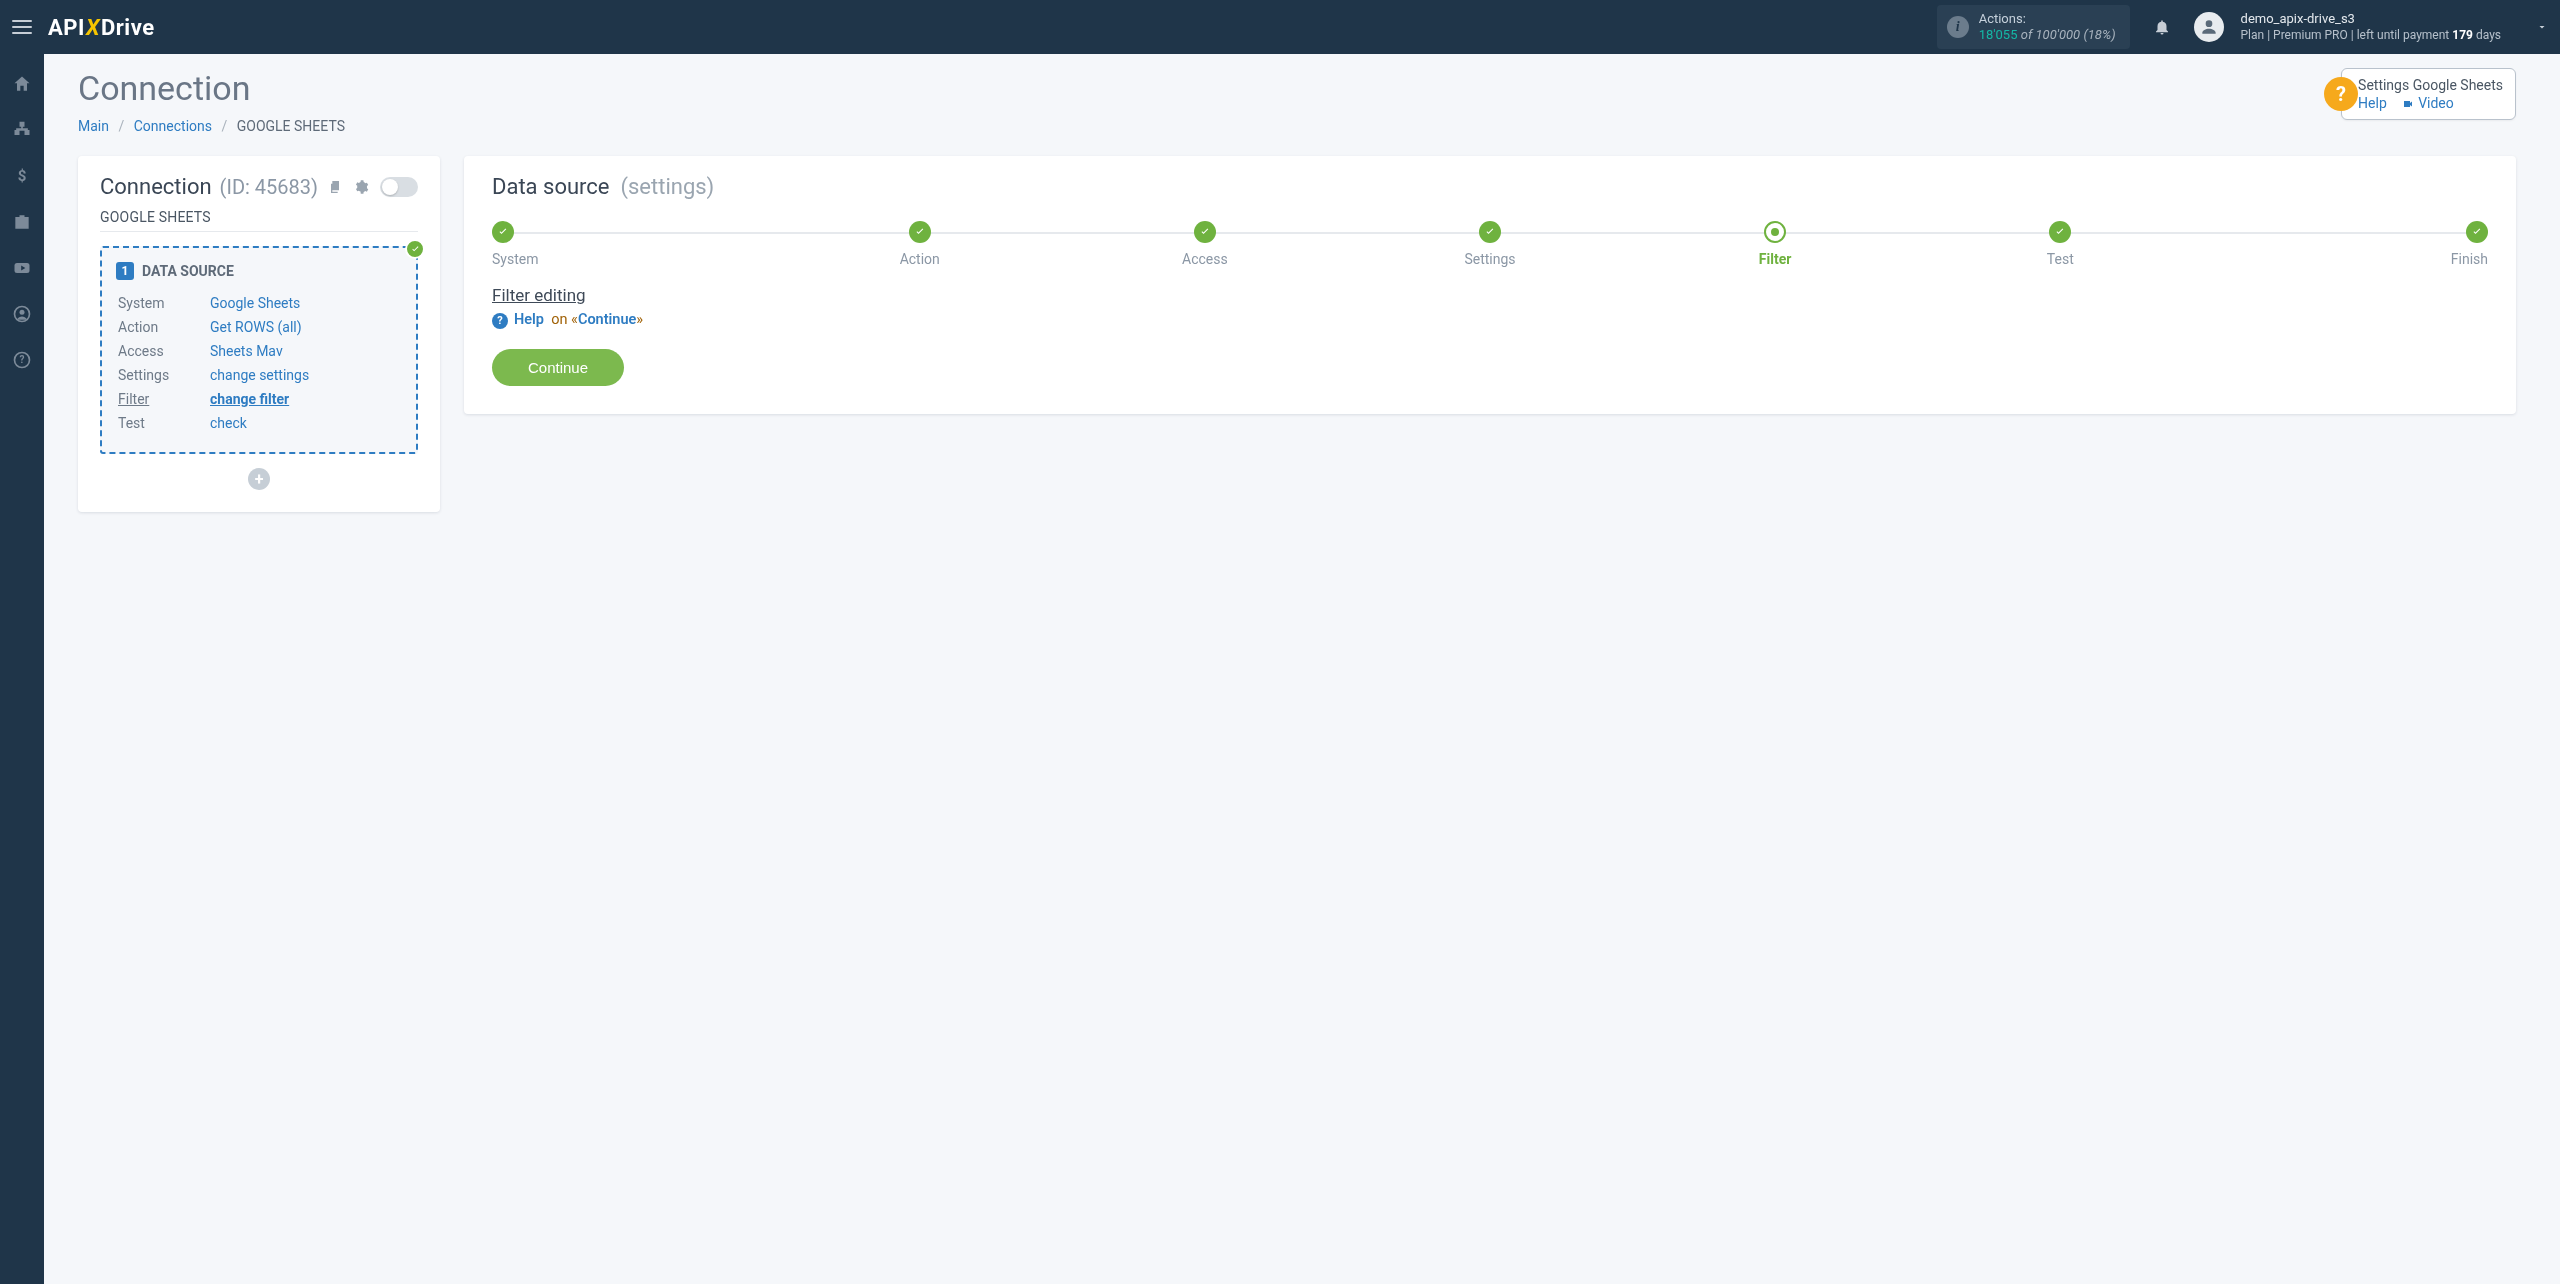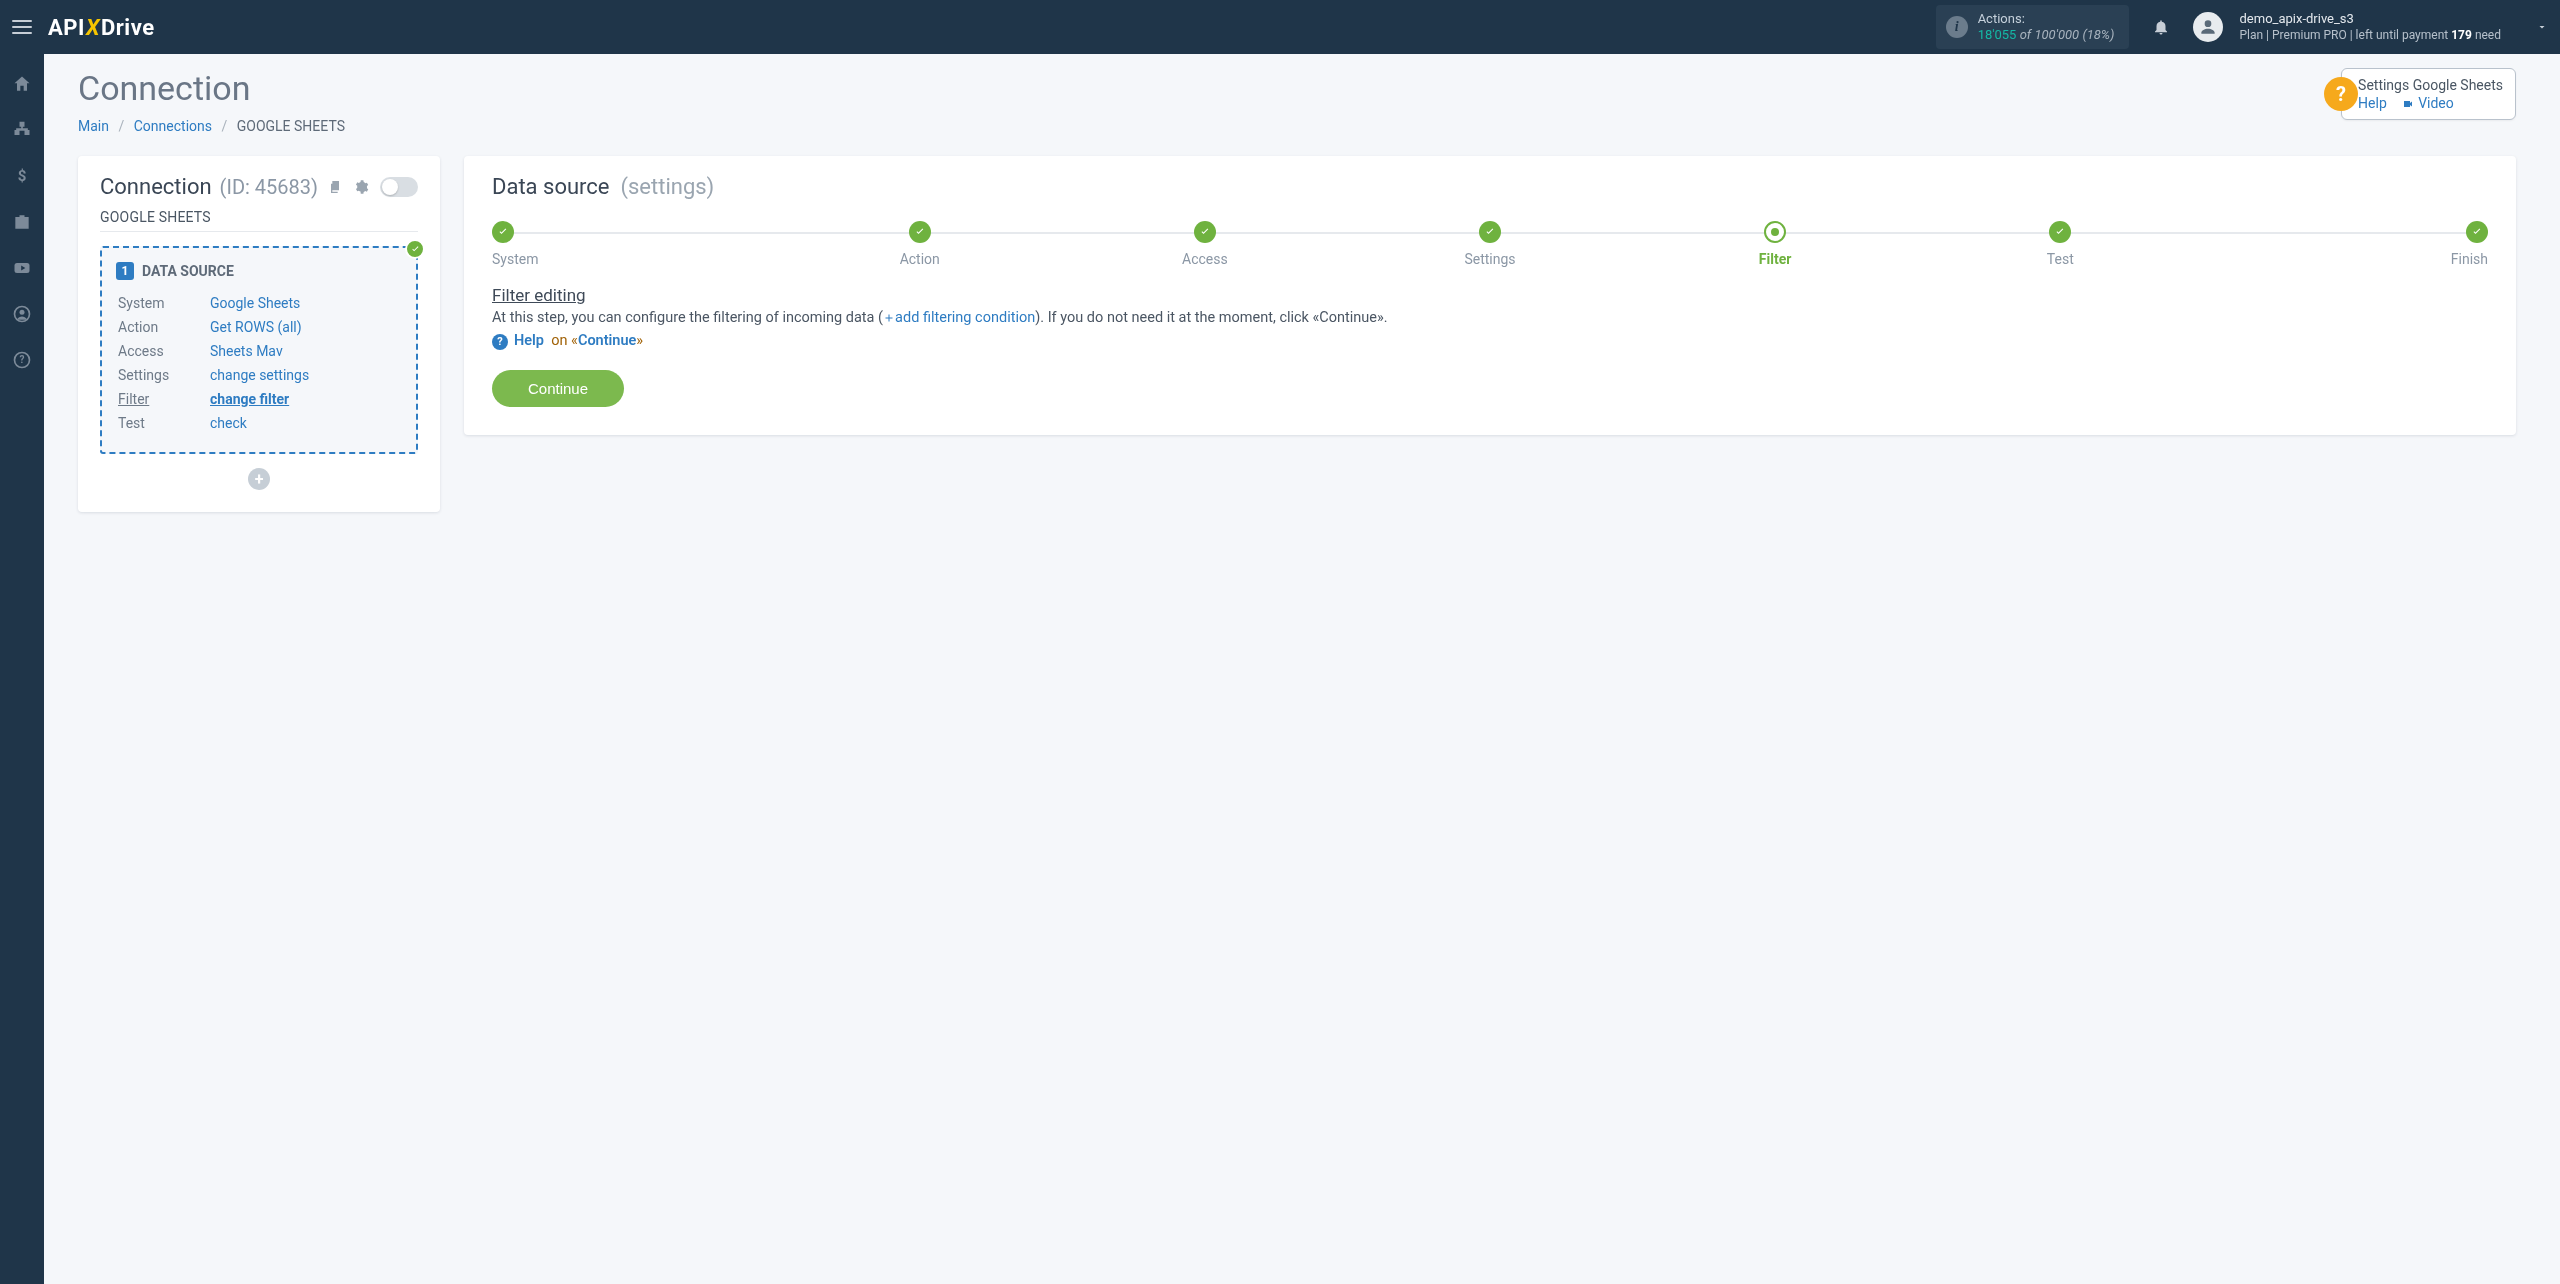--- a/index.html
+++ b/index.html
@@ -223,21 +223,21 @@
           <path fill="#5a6a79" d="M12 12a4 4 0 1 0-4-4 4 4 0 0 0 4 4zm0 2c-4 0-8 2-8 5v1h16v-1c0-3-4-5-8-5z"></path>
         </svg>
     </div>
     <div class="user-lines">
       <div>demo_apix-drive_s3</div>
       <div class="plan">
         <span>Plan |</span>
         <span>Premium PRO</span>
         <span>| left until payment</span>
         <span class="days">179</span>
-        <span>need</span>
+        <span>days</span>
       </div>
     </div>
     <div class="caret-down">
       <svg width="12" height="12" viewBox="0 0 24 24">
           <path fill="#c7ced6" d="M7 10l5 5 5-5z"></path>
         </svg>
     </div>
   </div>
 </div>
 
@@ -436,25 +436,20 @@
                 <svg viewBox="0 0 24 24">
                   <path d="M9 16l-4-4 1.5-1.5L9 13l8-8L18.5 6.5z"></path>
                 </svg>
               </div>
               <div class="lineprev"></div>
               <div class="label">Finish</div>
             </div>
           </div>
 
         <div class="section-title">Filter editing</div>
-        <div class="desc">
-          <span>At this step, you can configure the filtering of incoming data (</span><svg style="display:inline;vertical-align:-2px" width="12" height="12" viewBox="0 0 24 24">
-              <path fill="#2e7cc2" d="M11 5h2v6h6v2h-6v6h-2v-6H5v-2h6z"></path>
-            </svg><a href="#">add filtering condition</a><span>). If you do not need it at the moment, click «Continue».</span>
-        </div>
         <div class="helpline">
           <span class="hicon">?</span><a href="#">Help</a>
           <span class="on">&nbsp;<span>on «</span></span><a href="#">Continue</a><span class="on">»</span>
         </div>
 
         <button class="continue-btn">Continue</button>
       </div>
     </div>
   </div>
 </div>

